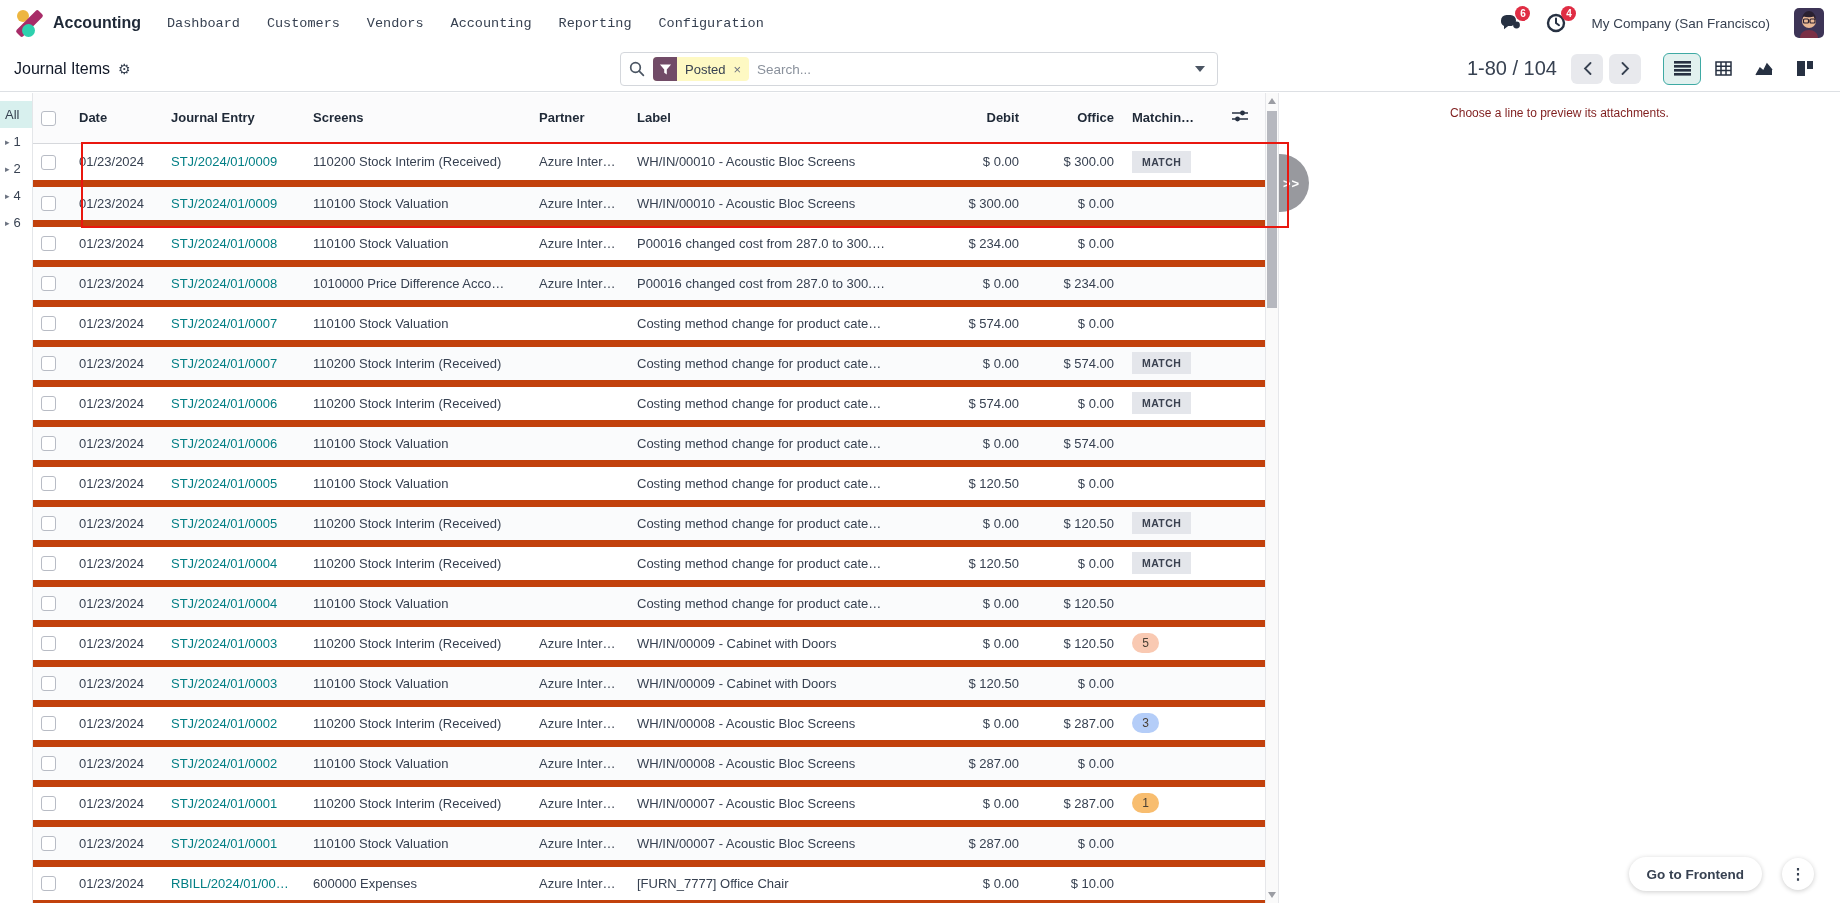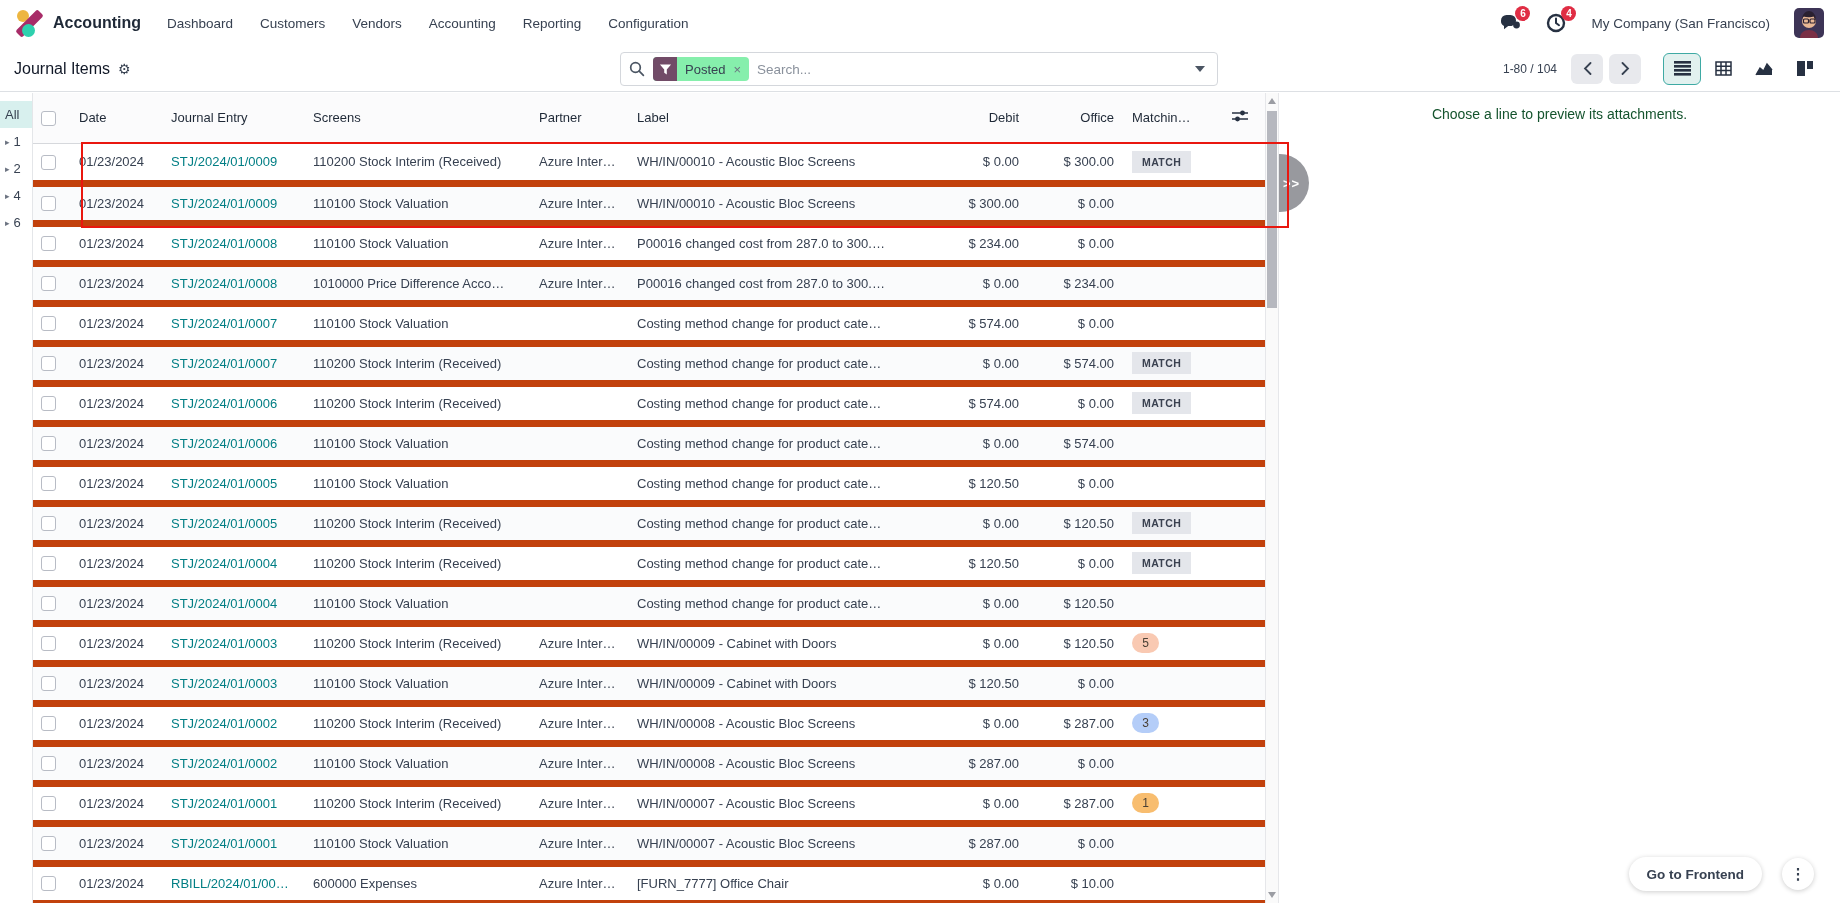--- a/index.html
+++ b/index.html
@@ -7,78 +7,78 @@
   body { font-family:"Liberation Sans", sans-serif; background:#fff; color:#374151; position:relative; }
 
   
   .navbar { height:46px; display:flex; align-items:center; padding:5px 16px; background:#fff; }
   .logo { position:relative; width:28px; height:28px; margin-right:9px; flex:0 0 auto; }
   .logo .bar { position:absolute; top:10px; left:-2px; width:31px; height:9px; background:#a82c68; border-radius:2px; transform:rotate(-45deg); }
   .logo .dot-y { position:absolute; top:1px; left:1px; width:12px; height:12px; border-radius:50%; background:#edb640; }
   .logo .dot-t { position:absolute; bottom:0; left:6px; width:13px; height:13px; border-radius:50%; background:#2ed0ae; }
   .brand { font-size:16px; font-weight:700; color:#1f2937; margin-right:26px; }
   .menus { display:flex; gap:27px; font-size:13.5px; color:#374151; }
-  .menus span { cursor:pointer; }
+  .menus span { cursor:pointer;font-family:Liberation Mono, monospace; }
   .nav-right { margin-left:auto; display:flex; align-items:center; gap:24px; }
   .ibadge { position:relative; width:22px; height:22px; display:flex; align-items:center; justify-content:center; cursor:pointer; }
   .nbadge { position:absolute; top:-6px; right:-9px; min-width:15px; height:15px; border-radius:8px; background:#e02d44; color:#fff; font-size:10px; font-weight:700; display:flex; align-items:center; justify-content:center; padding:0 4px; }
   .company { font-size:13.5px; color:#374151; }
   .avatar { width:30px; height:30px; border-radius:5px; overflow:hidden; display:block; }
 
   
   .cp { height:46px; border-bottom:1px solid #dde0e4; position:relative; display:flex; align-items:center; background:#fff; }
   .cp-title { margin-left:14px; font-size:16px; font-weight:500; color:#111827; display:flex; align-items:center; gap:8px; }
   .gear { font-size:14px; color:#374151; cursor:pointer; }
   .searchbox { position:absolute; left:620px; top:6px; width:598px; height:34px; border:1px solid #d4d7dc; border-radius:4px; background:#fff; display:flex; align-items:center; padding:0 8px; }
-  .facet { display:flex; align-items:center; background:#86efac; border-radius:4px; overflow:hidden; margin:0 8px 0 8px; height:24px; }
+  .facet { display:flex; align-items:center; background:#fef9c3; border-radius:4px; overflow:hidden; margin:0 8px 0 8px; height:24px; }
   .funnel { width:24px; height:24px; background:#714B67; display:flex; align-items:center; justify-content:center; }
   .facet-label { font-size:13px; color:#374151; padding:0 6px 0 8px; }
   .facet-x { font-size:13px; color:#6b7280; padding:0 8px 0 2px; cursor:pointer; }
   .searchbox input { flex:1; border:none; outline:none; font-size:13.5px; color:#374151; font-family:"Liberation Sans",sans-serif; background:transparent; }
   .searchbox input::placeholder { color:#8a919c; }
   .caret-down { width:0; height:0; border-left:5px solid transparent; border-right:5px solid transparent; border-top:6px solid #4b5563; margin-right:4px; cursor:pointer; }
   .cp-right { margin-left:auto; display:flex; align-items:center; gap:14px; margin-right:16px; }
-  .pager-text { font-size:12px; color:#374151;text-align:center; }
+  .pager-text { font-size:20px; color:#374151;text-align:center; }
   .pager-btns { display:flex; gap:6px; }
   .pager-btn { width:32px; height:30px; background:#e8e9ed; border:none; border-radius:6px; display:flex; align-items:center; justify-content:center; cursor:pointer; }
   .views { display:flex; gap:3px; margin-left:8px; }
   .view-btn { width:38px; height:32px; border:1px solid transparent; background:transparent; border-radius:6px; display:flex; align-items:center; justify-content:center; cursor:pointer; }
   .view-btn.active { background:#e2f1ef; border-color:#3eaaa4; }
 
   
   .content { position:absolute; top:93px; left:0; right:0; bottom:0; display:flex; }
   .grpbar { width:33px; border-right:1px solid #e4e6e9; background:#fff; padding-top:8px; flex:0 0 auto; }
   .grp-item { height:27px; display:flex; align-items:center; font-size:13px; color:#374151; cursor:pointer; padding-left:5px; gap:4px; }
   .grp-item.active { background:#d8f0ee; }
   .grp-caret { font-size:9px; color:#6b7280; }
 
   .main { width:1232px; flex:0 0 auto; position:relative; }
   table { width:1232px; table-layout:fixed; border-collapse:collapse; }
-  thead th { height:50px; background:#fbfbfc; border-bottom:1px solid #d6d8dc; font-size:13px; font-weight:400; color:#1f2937; text-align:left; padding:0 8px; white-space:nowrap; overflow:hidden; text-overflow:ellipsis;margin-top:28px; }
+  thead th { height:50px; background:#fbfbfc; border-bottom:1px solid #d6d8dc; font-size:13px; font-weight:700; color:#1f2937; text-align:left; padding:0 8px; white-space:nowrap; overflow:hidden; text-overflow:ellipsis;margin-top:28px; }
   thead th.num, td.num { text-align:right; padding-right:10px; }
   tbody tr { height:40px; border-bottom:7px solid #c2410c; background:#fff; cursor:pointer; }
   tbody tr.stripe { background:#fafbfc; }
   tbody td { font-size:13px; color:#374151; padding:0 8px; white-space:nowrap; overflow:hidden; text-overflow:ellipsis; vertical-align:middle; }
   td a.entry { color:#017e84; text-decoration:none; }
   .cb { width:15px; height:15px; border:1px solid #b8bcc5; border-radius:3px; background:#fff; display:inline-block; vertical-align:middle; cursor:pointer; }
   .match-btn { background:#e4e6eb; border:none; border-radius:0; padding:5px 10px; font-size:10.5px; font-weight:700; letter-spacing:.4px; color:#3a4150; cursor:pointer; font-family:"Liberation Sans",sans-serif; }
   .m-badge { display:inline-flex; min-width:27px; height:20px; border-radius:10px; align-items:center; justify-content:center; font-size:12px; color:#4a4035; cursor:pointer; }
   .opt-btn { background:none; border:none; cursor:pointer; padding:0; }
   .annotation { position:absolute; left:48px; top:49px; width:1208px; height:86px; border:2px solid #e9170f; pointer-events:none; z-index:5; }
 
   
   .scrollcol { width:13px; flex:0 0 auto; background:#fafafa; border-left:1px solid #e6e7ea; position:relative; }
   .sc-arrow { position:absolute; left:2px; width:0; height:0; border-left:4px solid transparent; border-right:4px solid transparent; }
   .sc-arrow.up { top:5px; border-bottom:6px solid #9b9da3; }
   .sc-arrow.down { bottom:5px; border-top:6px solid #9b9da3; }
   .sc-thumb { position:absolute; top:18px; left:1px; width:10px; height:197px; background:#b6b8bf; }
 
   
   .panel { flex:1; background:#fff; border-left:1px solid #e6e7ea; position:relative; }
-  .panel-msg { text-align:center; margin-top:13px; font-size:14px; color:#14532d; }
+  .panel-msg { text-align:center; margin-top:13px; font-size:12px; color:#7f1d1d; }
   .expand-btn { position:absolute; left:0; top:61px; width:30px; height:58px; background:#98999e; border:none; border-radius:0 29px 29px 0; color:#fff; font-size:13px; font-weight:700; letter-spacing:1px; cursor:pointer; text-align:left; padding-left:4px; }
 
   
   .footer-btns { position:absolute; right:26px; bottom:12px; display:flex; align-items:center; gap:20px; z-index:10; }
   .frontend-pill { background:#fff; border:none; border-radius:18px; height:34px; padding:0 18px; font-size:13.5px; font-weight:700; color:#374151; box-shadow:0 1px 5px rgba(0,0,0,.2); cursor:pointer; font-family:"Liberation Sans",sans-serif; }
   .kebab-circle { background:#fff; border:none; border-radius:50%; width:32px; height:32px; font-size:15px; font-weight:700; color:#374151; box-shadow:0 1px 5px rgba(0,0,0,.2); cursor:pointer; }
 
   svg { display:block; }
 </style>
 </head>

